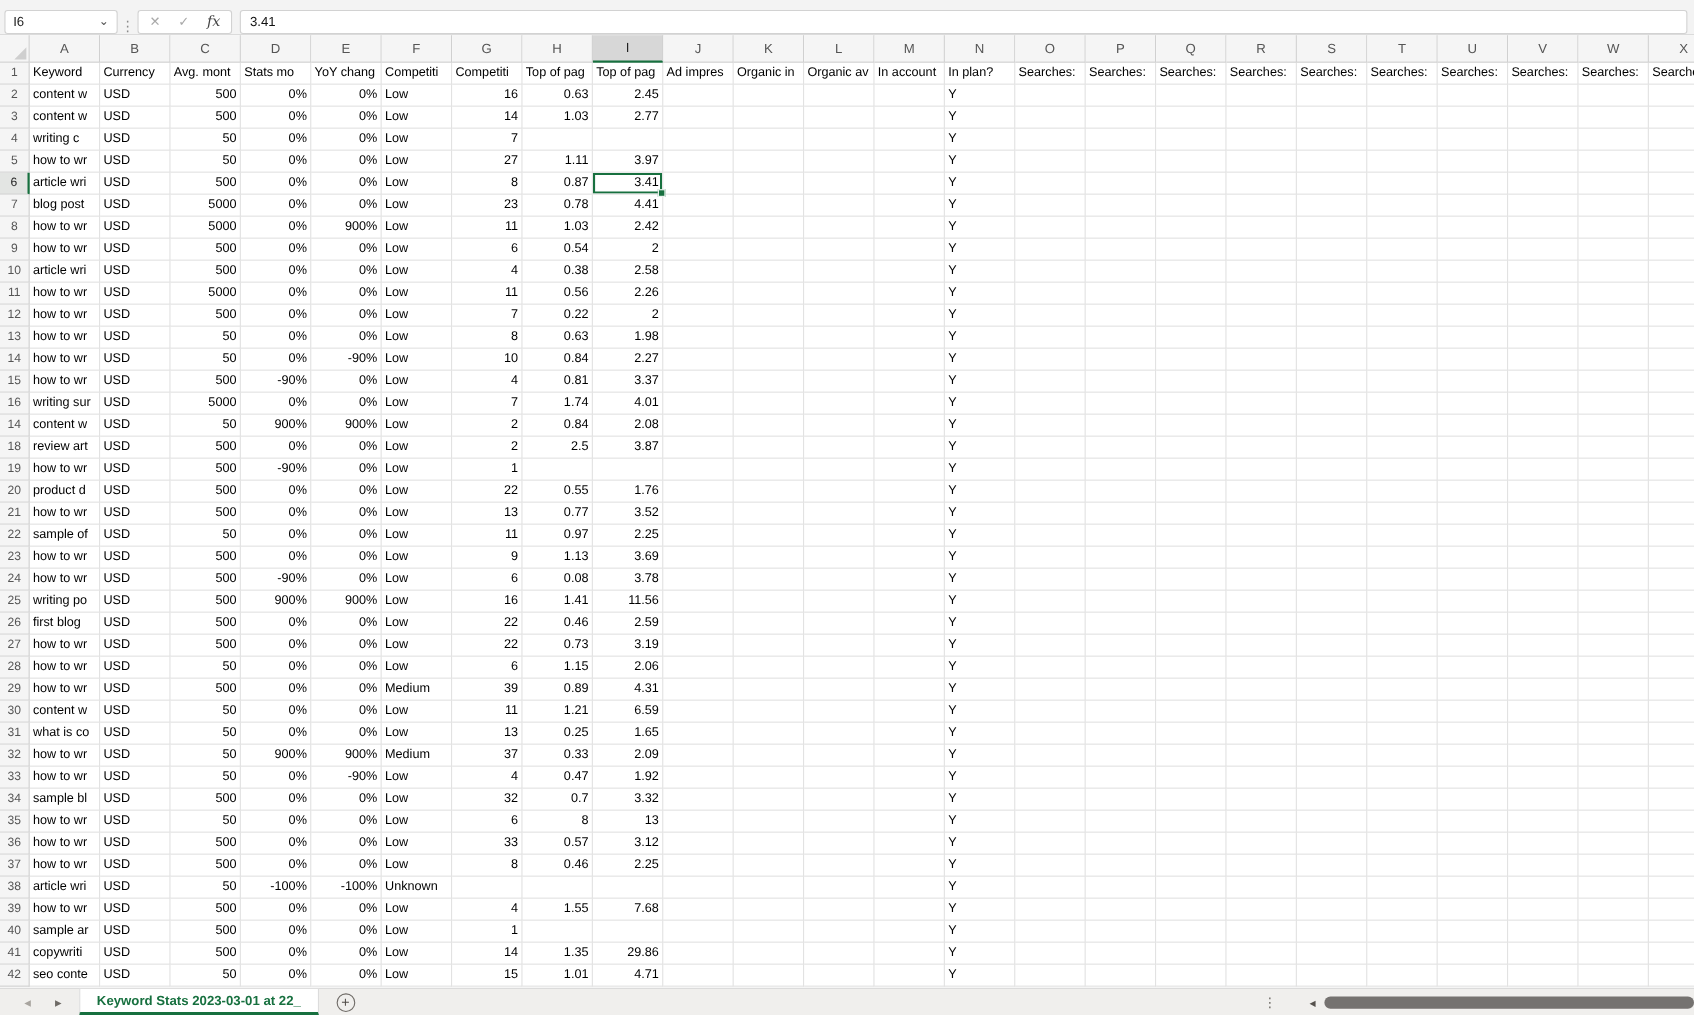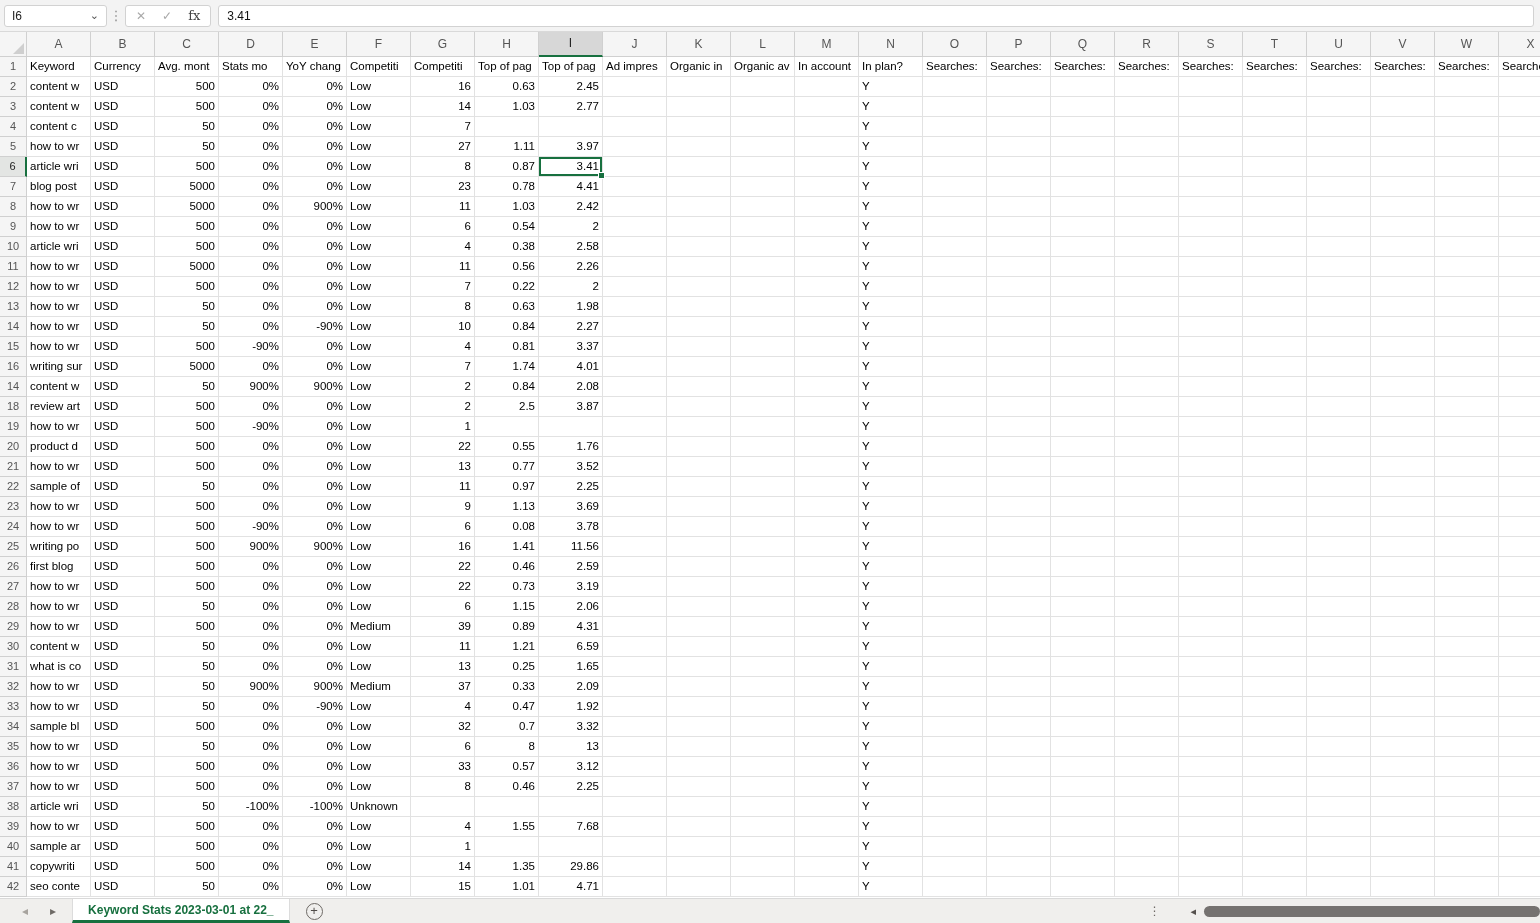--- a/index.html
+++ b/index.html
@@ -3,31 +3,31 @@
 <meta charset="utf-8">
 <style>
   * { margin:0; padding:0; box-sizing:border-box; }
   html,body { width:1540px; height:923px; overflow:hidden; background:#fff;
               font-family:"Liberation Sans", sans-serif; }
 
   :root { --accent:#17703f; --chrome:#f3f3f3; --hdrbg:#f5f5f5; --hdrsel:#d7d7d7;
           --grid:#e2e2e2; --hdrline:#d0d0d0; }
 
   
-  .formula-row { height:32px; background:var(--chrome); display:flex; align-items:center;
+  .formula-row { height:32px; background:var(--chrome); display:flex; align-items:flex-end;
                  padding:0 4px; border-bottom:1px solid #d9d9d9; }
   .name-box { width:103px; height:22px; background:#fff; border:1px solid #d2d2d2;
               border-radius:3px; display:flex; align-items:center; justify-content:space-between;
               padding:0 7px; font-size:12px; color:#222; }
   .chev { color:#555; font-size:11px; line-height:1; }
   .sep-dots { width:18px; text-align:center; color:#8a8a8a; font-size:13px; }
   .fx-group { height:22px; background:#fff; border:1px solid #d2d2d2; border-radius:3px;
               display:flex; align-items:center; gap:16px; padding:0 10px; margin-right:7px; }
   .icon-cancel,.icon-enter { color:#a9a9a9; font-size:12px; }
-  .icon-fx { color:#444; font-size:13px; font-family:"DejaVu Serif", serif; }
+  .icon-fx { color:#444; font-size:13px; font-style:italic; font-family:"DejaVu Serif", serif; }
   .formula-input { flex:1; height:22px; background:#fff; border:1px solid #d2d2d2;
                    border-radius:3px; display:flex; align-items:center; padding:0 8px;
                    font-size:12px; color:#111; margin-right:2px; }
 
   
   .col-letters { display:flex; height:25px; width:1564px; }
   .corner { width:27px; background:var(--hdrbg); border-right:1px solid var(--hdrline);
             border-bottom:1px solid var(--hdrline); position:relative; }
   .corner::after { content:""; position:absolute; right:2px; bottom:2px;
                    border-left:11px solid transparent; border-bottom:11px solid #cfcfcf; }
@@ -194,21 +194,21 @@
       <div class="cell"></div>
       <div class="cell"></div>
       <div class="cell"></div>
       <div class="cell"></div>
       <div class="cell"></div>
       <div class="cell"></div>
       <div class="cell"></div>
     </div>
     <div class="grid-row">
       <div class="gutter">4</div>
-      <div class="cell">content c</div>
+      <div class="cell">writing c</div>
       <div class="cell">USD</div>
       <div class="cell num">50</div>
       <div class="cell num">0%</div>
       <div class="cell num">0%</div>
       <div class="cell">Low</div>
       <div class="cell num">7</div>
       <div class="cell"></div>
       <div class="cell"></div>
       <div class="cell"></div>
       <div class="cell"></div>

